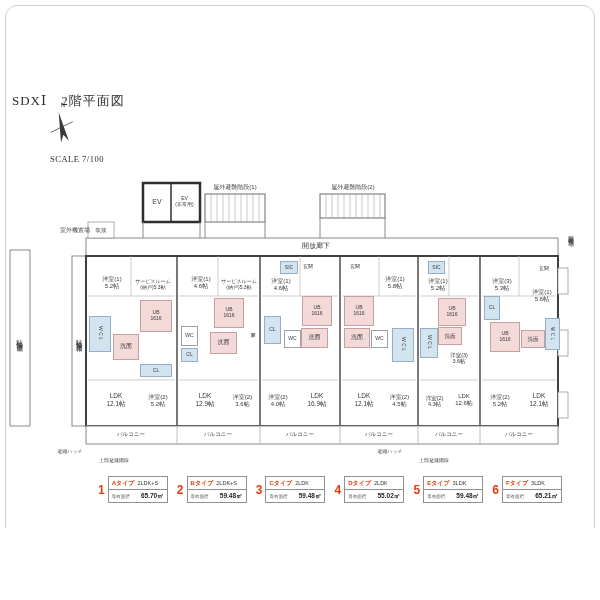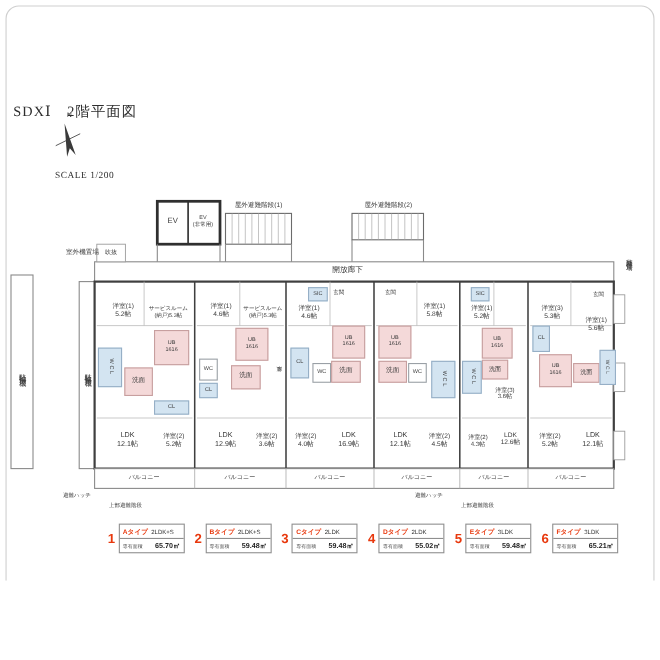--- a/index.html
+++ b/index.html
@@ -31,21 +31,21 @@
   .larea{font-size:6.5px;font-weight:bold;color:#222;}
 </style>
 </head>
 <body>
 
 <div id="canvas">
   <div id="frame"></div>
 
   <div class="title">SDXⅠ　2階平面図</div>
   <div class="compass-n">N</div>
-  <div class="scale">SCALE 1/200</div>
+  <div class="scale">SCALE 7/100</div>
 
   <svg class="structure" width="600" height="600">
 
     <g transform="rotate(-12 62 128)">
       <path d="M62 112 L66 142 L62 135 L58 142 Z" fill="#3a3a3a"></path>
       <line x1="50" y1="130" x2="74" y2="124" stroke="#3a3a3a" stroke-width="0.7"></line>
     </g>
 
     <rect x="10" y="250" width="20" height="176" fill="#fff" stroke="#8a8a8a"></rect>
 

